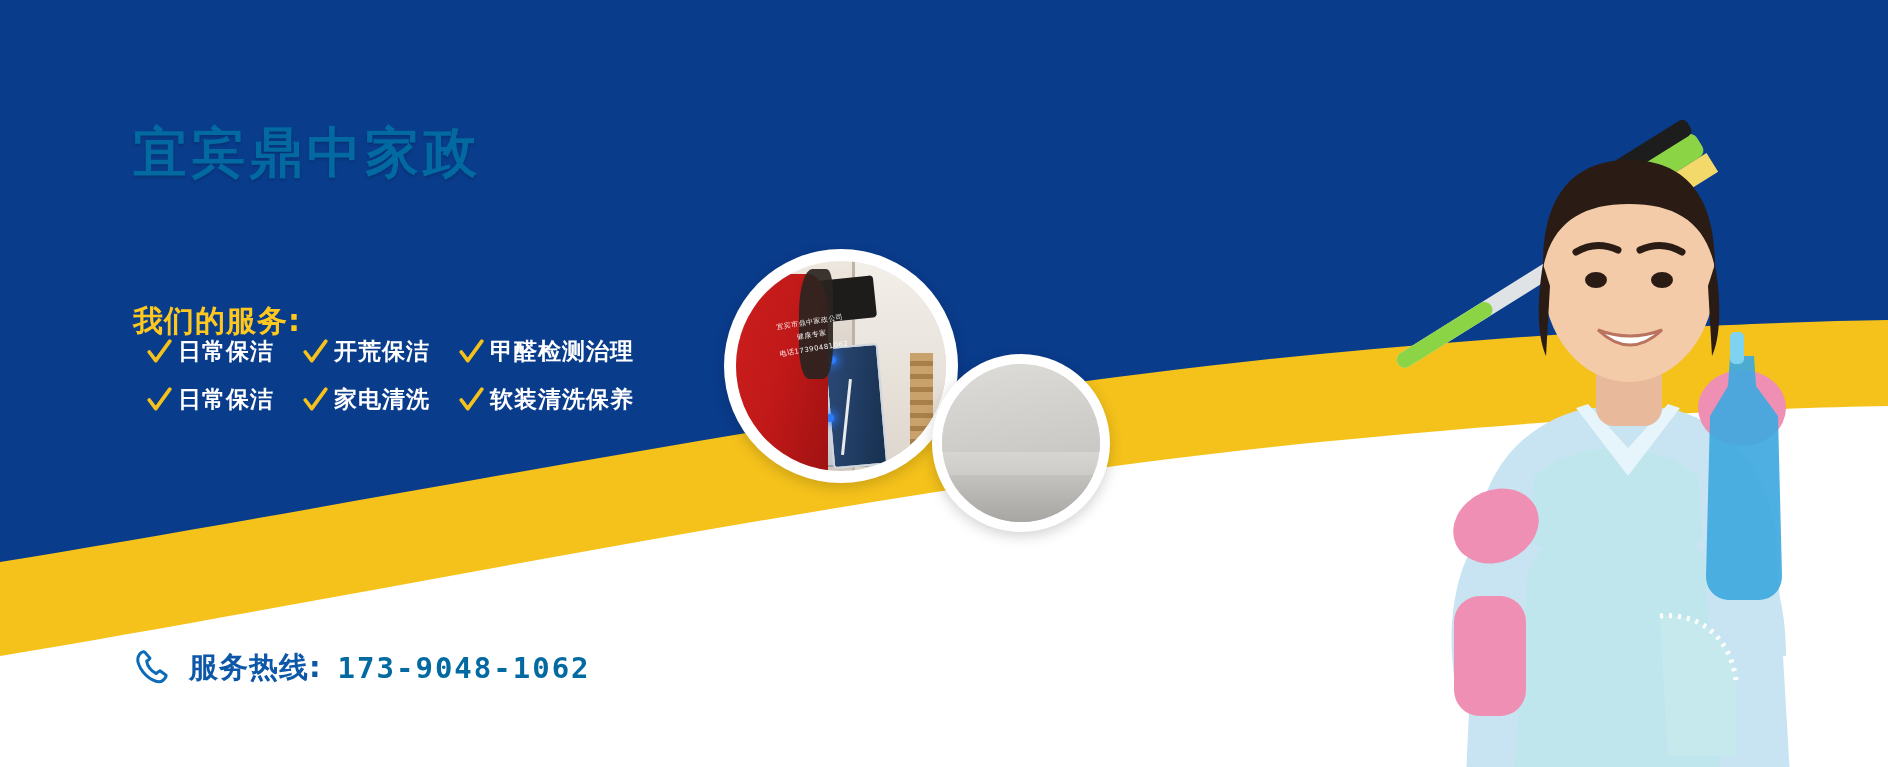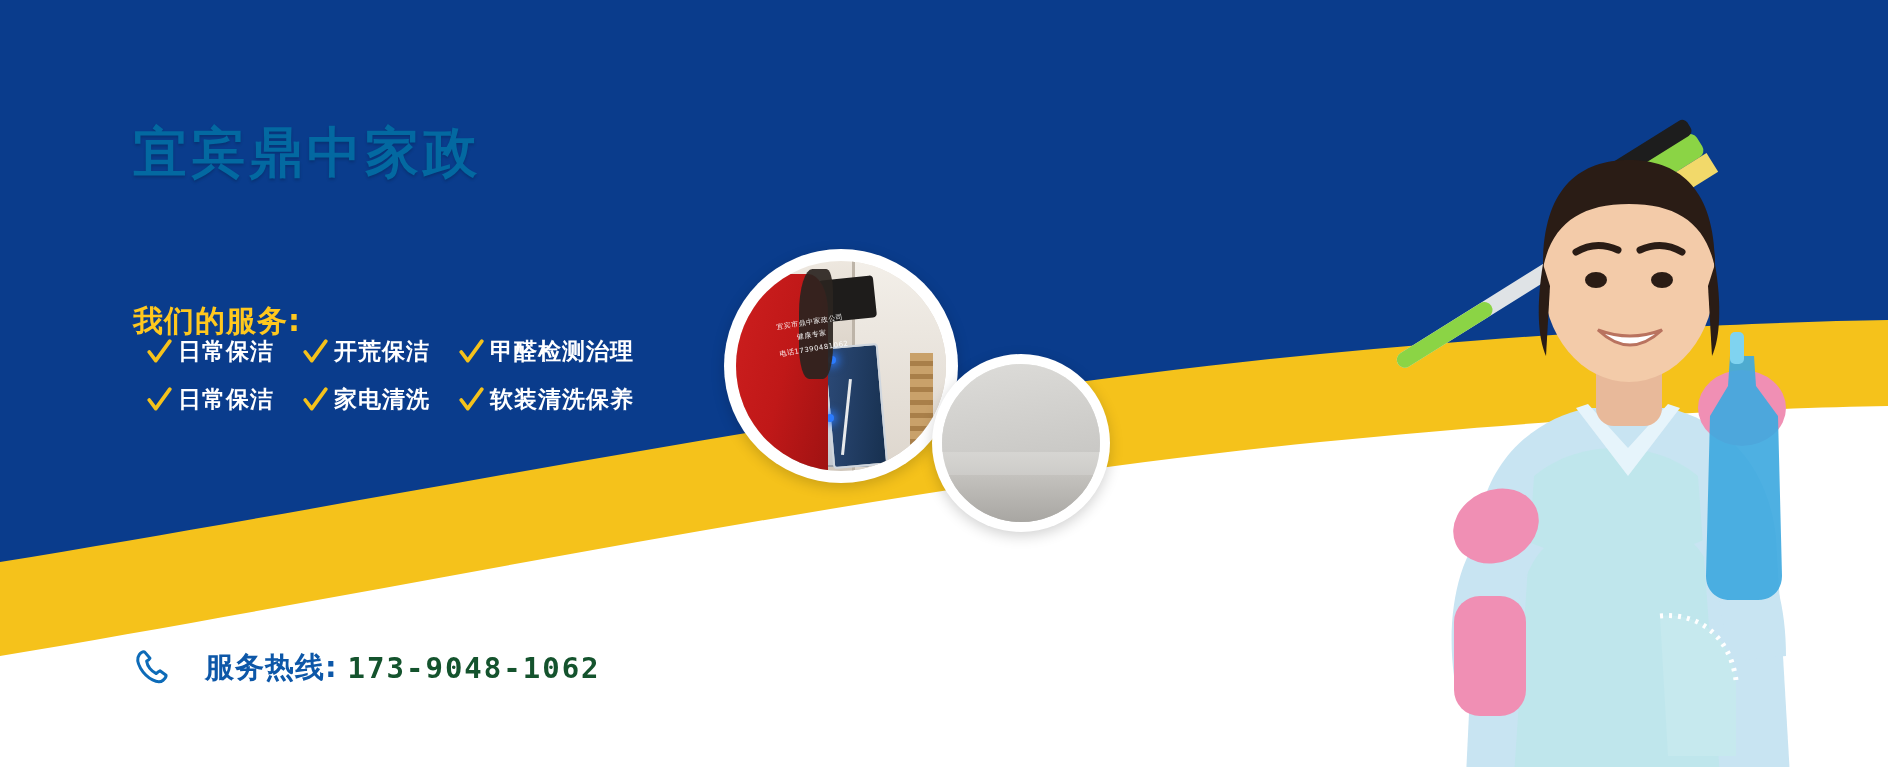--- a/index.html
+++ b/index.html
@@ -115,24 +115,23 @@
     font-size:23px; font-weight:bold; color:#ffffff; letter-spacing:1px; white-space:nowrap;
     font-family:"DejaVu Sans","Liberation Sans",sans-serif;
   }
 
   .hotline { position:absolute; left:133px; top:647px; display:flex; align-items:center; }
   .hotline .phone-icon { width:42px; height:42px; margin-right:14px; flex:0 0 auto; }
   .hotline .phone-icon svg { width:100%; height:100%; display:block; }
   .hotline .ht-label {
     font-size:29px; font-weight:bold; color:#0D57A8; letter-spacing:1px;
     font-family:"DejaVu Sans","Liberation Sans",sans-serif;
-    margin-left:16px;
   }
   .hotline .ht-number {
-    font-size:29px; font-weight:bold; color:#14532d; letter-spacing:2px; margin-left:10px;
+    font-size:29px; font-weight:bold; color:#0369a1; letter-spacing:2px; margin-left:16px;
     font-family:"DejaVu Sans Mono","Liberation Mono",monospace;
   }
 </style>
 </head>
 <body>
 
 <div class="banner">
 
   <div class="bg-white"></div>
 

